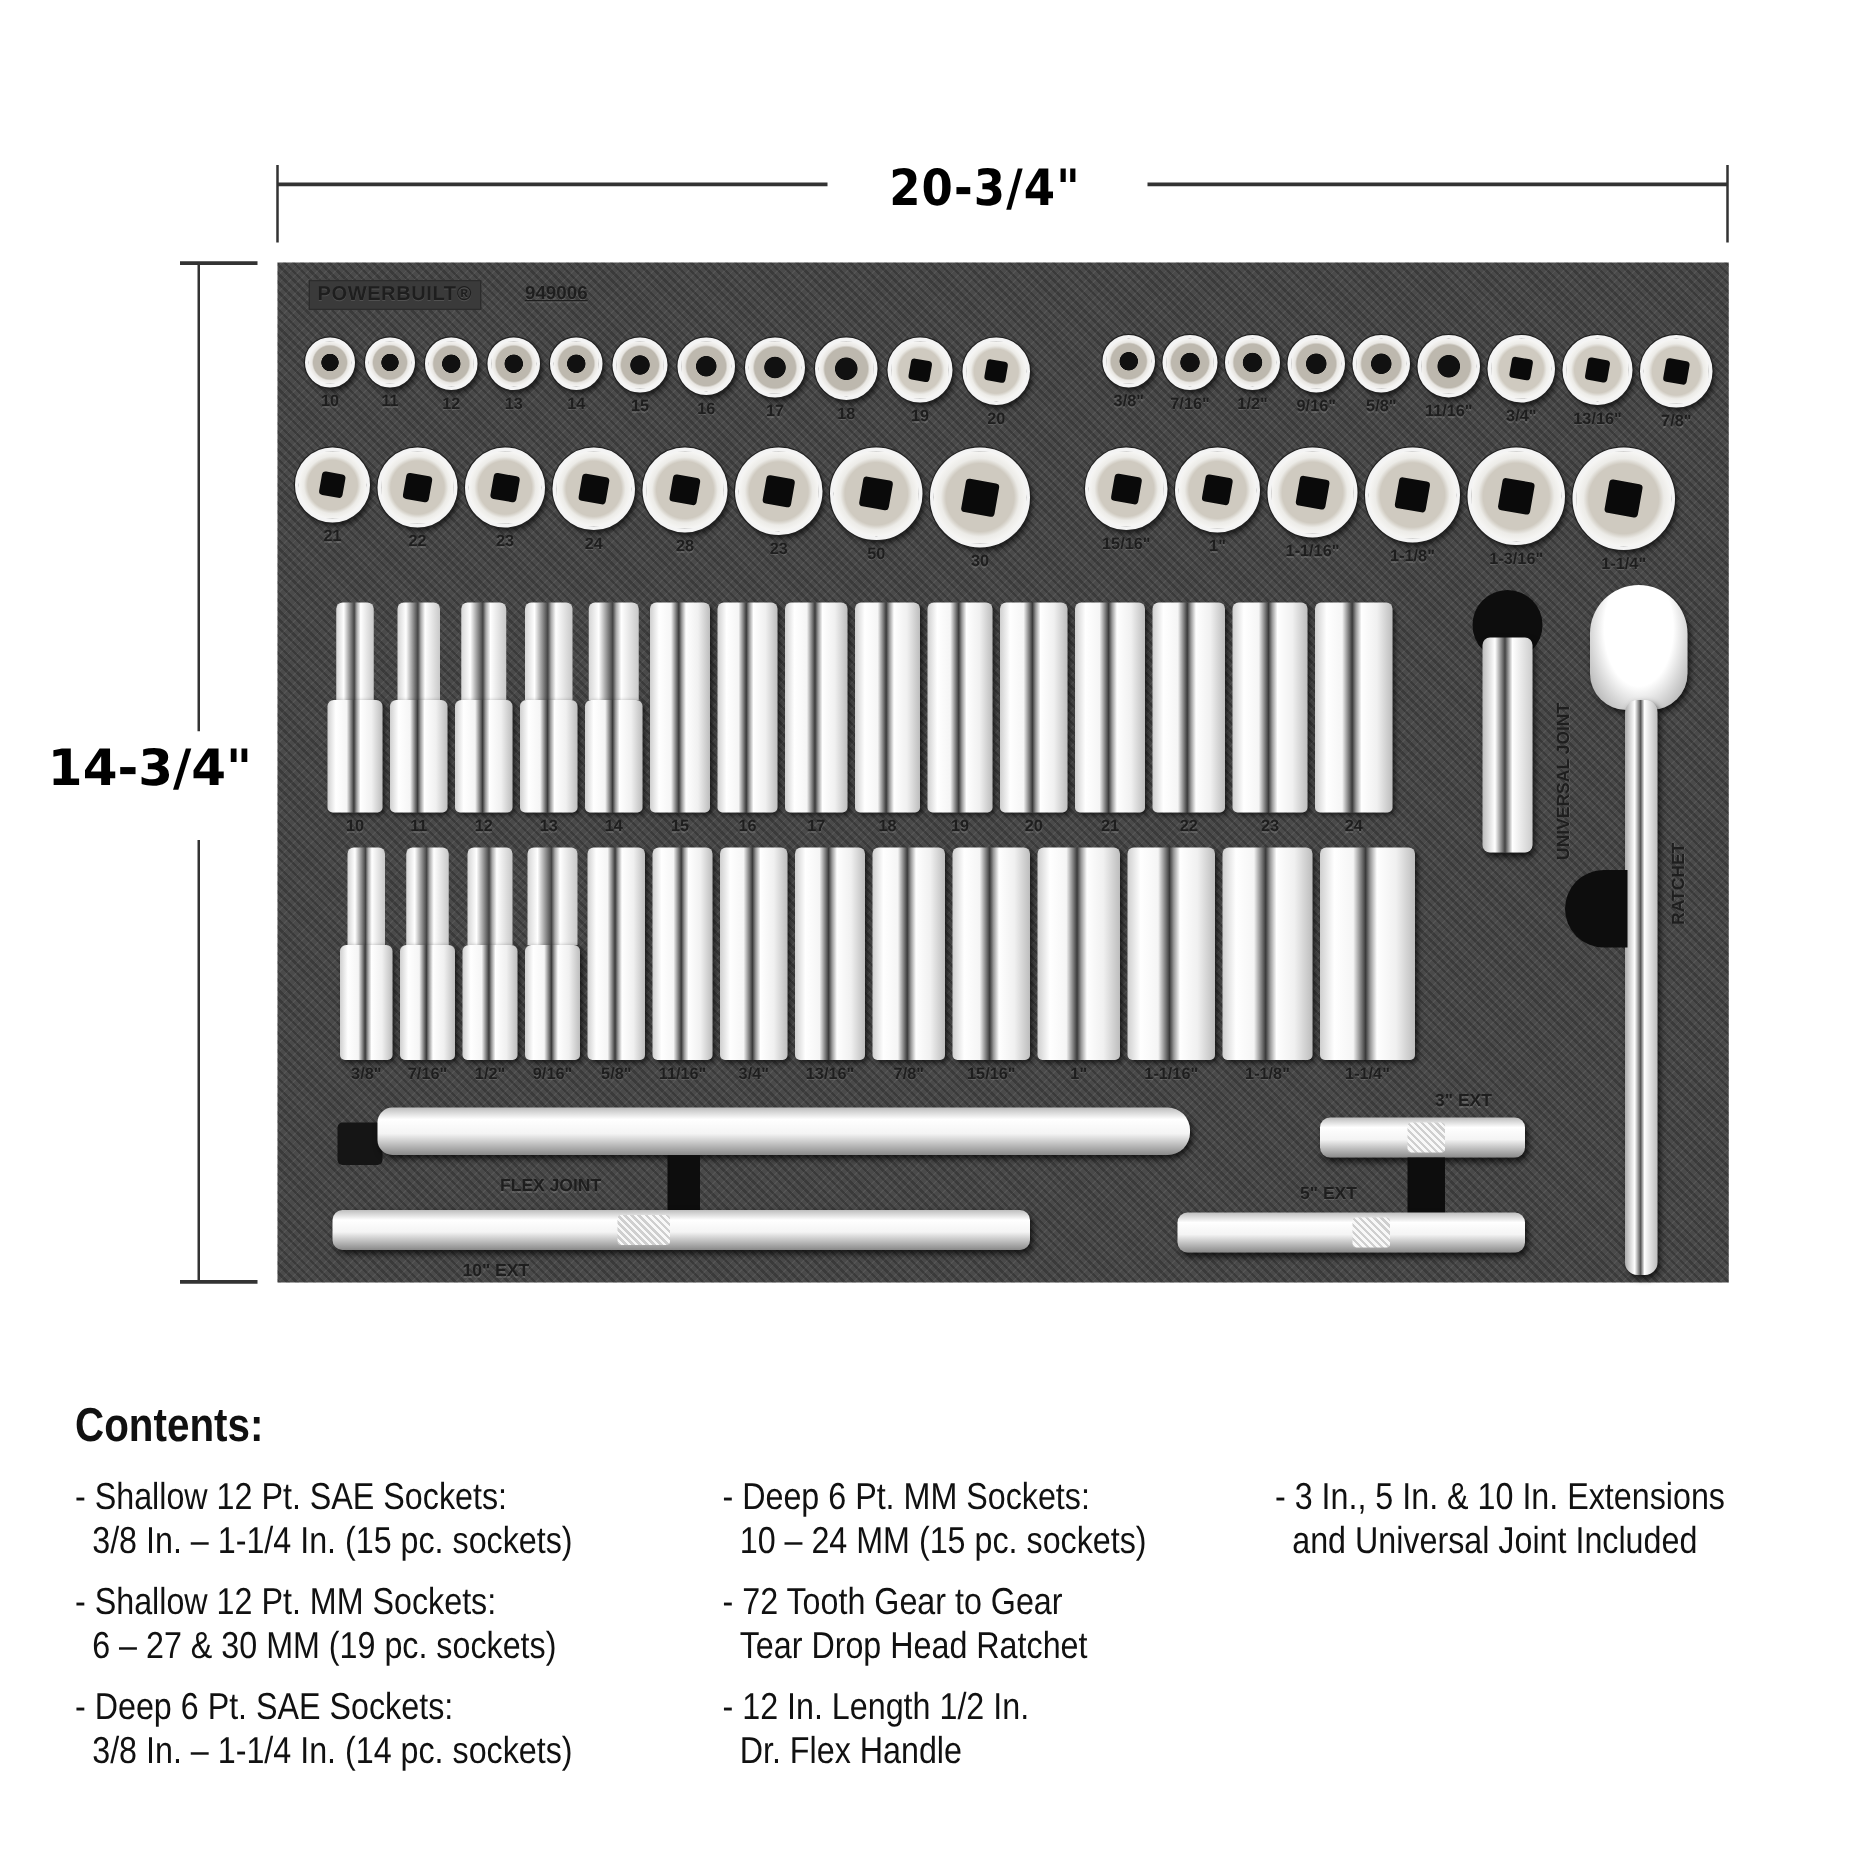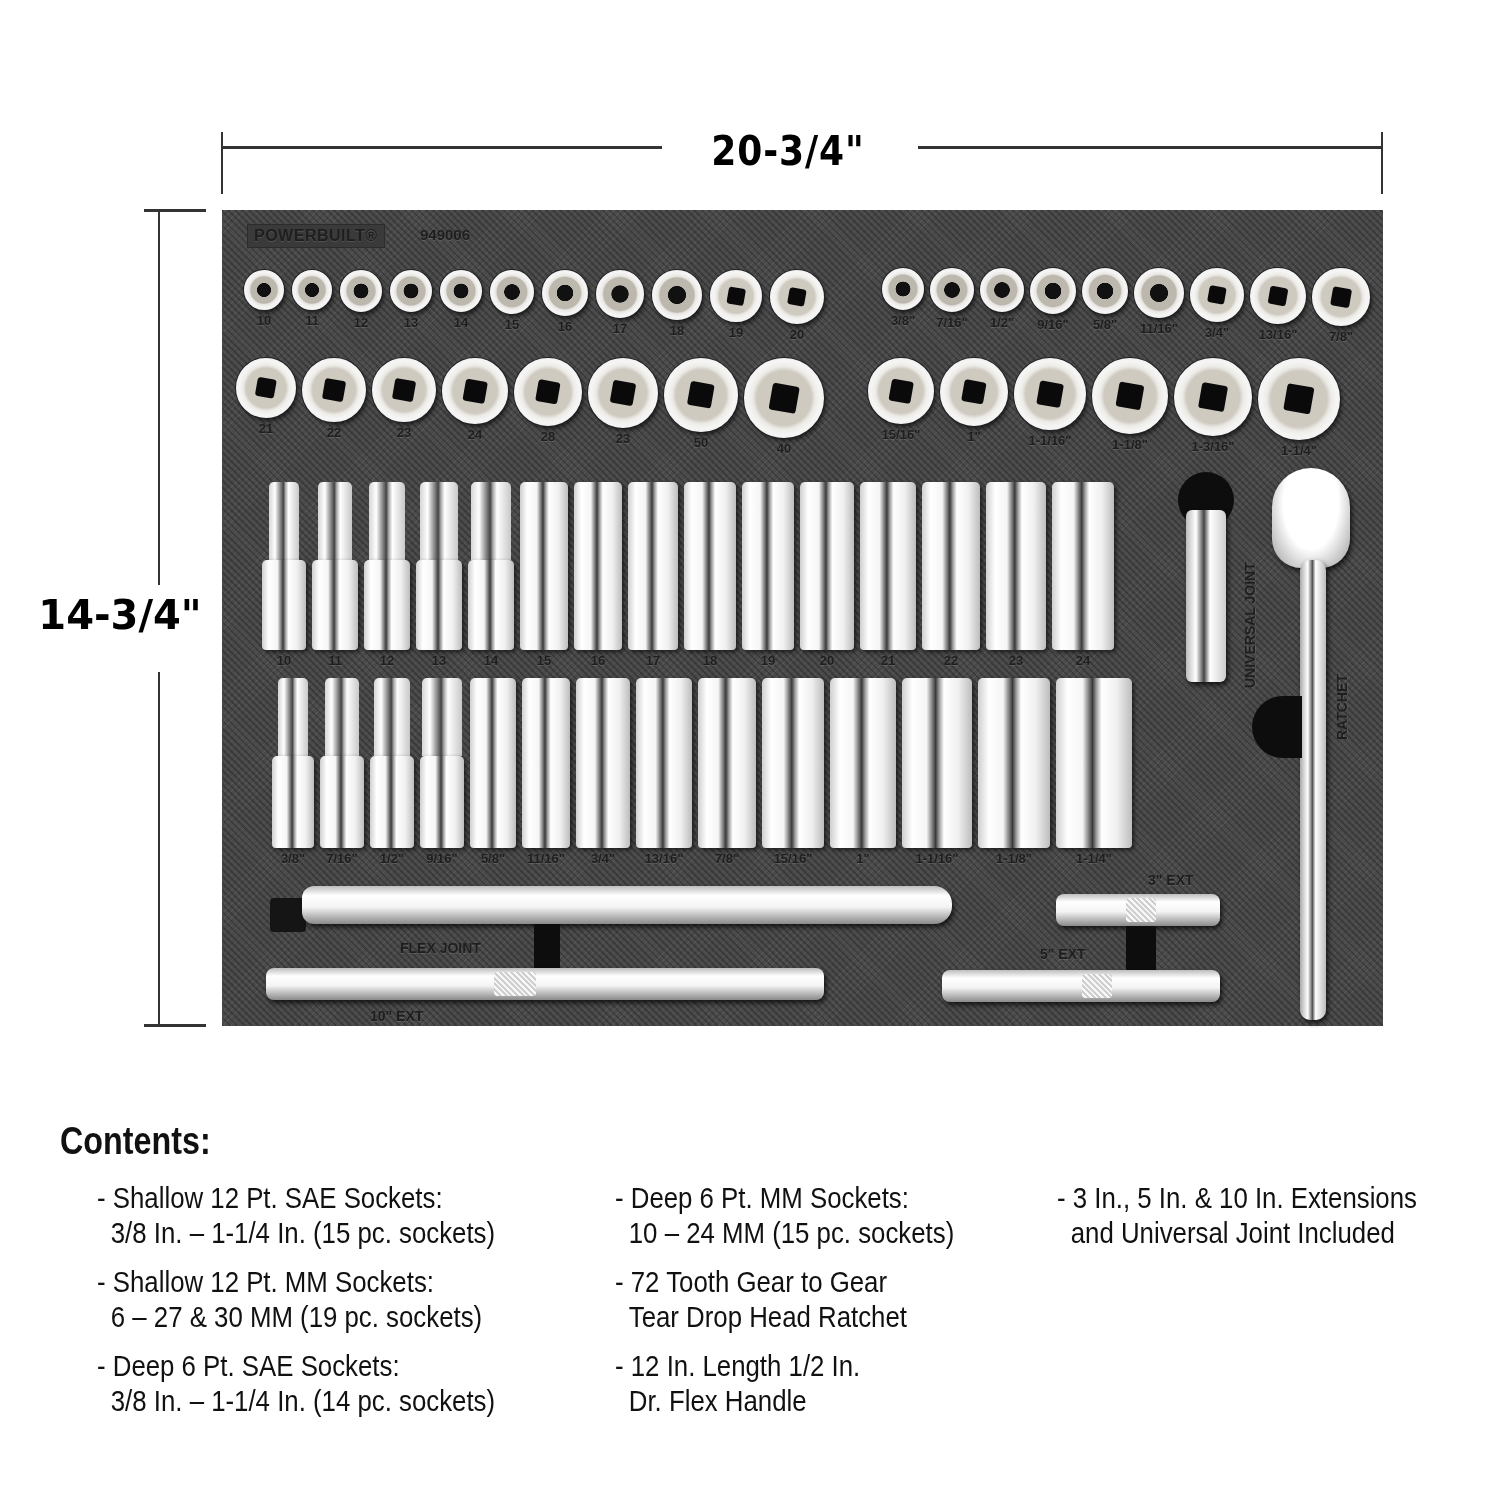--- a/index.html
+++ b/index.html
@@ -20,21 +20,21 @@
   
   .tray { position: absolute; left: 222px; top: 210px; width: 1161px; height: 816px;
     background-color: #4a4a4a;
     background-image:
       repeating-linear-gradient(45deg, rgba(0,0,0,0.22) 0 2px, transparent 2px 5px),
       repeating-linear-gradient(-45deg, rgba(255,255,255,0.06) 0 1px, transparent 1px 5px);
   }
   .brand { position: absolute; left: 25px; top: 14px; padding: 2px 6px; background: #3a3a3a;
     border: 1px solid #2c2c2c; color: #2a2a2a; font-weight: 900; font-size: 16px;
     text-shadow: 0 1px 0 #5a5a5a; letter-spacing: 0.5px; }
-  .model { position: absolute; left: 198px; top: 16px; color: #222; font-weight: 900; font-size: 15px; }
+  .model { position: absolute; left: 198px; top: 16px; color: #222; font-weight: 900; font-size: 15px; text-decoration: underline; }
 
   .engrave { color: #1e1e1e; font-weight: 900; font-family: "Liberation Sans", sans-serif;
     text-shadow: 0 1px 0 rgba(255,255,255,0.12); white-space: nowrap; }
 
   
   .row { position: absolute; display: flex; align-items: flex-start; }
   .sock { display: flex; flex-direction: column; align-items: center; }
   .sock .top { border-radius: 50%; border: 3px solid #f4f4f4;
     background: radial-gradient(circle, #111 0 28%, #bdb8ae 30% 55%, #e8e6e2 60%, #ffffff 80%);
     box-shadow: 0 0 0 1px #222, 2px 3px 4px rgba(0,0,0,0.6); position: relative; }
@@ -59,21 +59,21 @@
     box-shadow: 2px 3px 5px rgba(0,0,0,0.7); }
   .knurl { position: absolute; border-radius: 3px;
     background: repeating-linear-gradient(45deg, #cfcfcf 0 2px, #f8f8f8 2px 4px); }
   .cutout { position: absolute; background: #0d0d0d; }
   .label-abs { position: absolute; font-size: 14px; }
   .vert { position: absolute; font-size: 14px; transform-origin: left top; transform: rotate(-90deg); }
 
   
   .contents-title { position: absolute; left: 60px; top: 1120px; font-weight: 700; font-size: 38px;
     transform: scaleX(0.85); transform-origin: left; letter-spacing: 0; }
-  .col { position: absolute; top: 1180px; margin-left: 37px; }
+  .col { position: absolute; top: 1180px; }
   .item { margin-bottom: 14px; font-size: 30px; line-height: 35px; transform: scaleX(0.86); transform-origin: left; white-space: nowrap; }
   .item .l2 { padding-left: 16px; display: block; }
 </style>
 </head>
 <body>
 
 <div class="dim-h-tick" style="left:221px;"></div>
 <div class="dim-h-line" style="left:222px;width:440px;"></div>
 <div class="dim-h-label">20-3/4"</div>
 <div class="dim-h-line" style="left:918px;width:464px;"></div>
@@ -199,21 +199,21 @@
     <div class="sock">
         <div class="top sq" style="width:70px;height:70px"></div>
         <div class="lbl engrave">23</div>
       </div>
     <div class="sock">
         <div class="top sq" style="width:74px;height:74px"></div>
         <div class="lbl engrave">50</div>
       </div>
     <div class="sock">
         <div class="top sq" style="width:80px;height:80px"></div>
-        <div class="lbl engrave">40</div>
+        <div class="lbl engrave">30</div>
       </div>
   </div>
 
   <div class="row" style="left:646px;top:148px;gap:6px;">
     <div class="sock">
         <div class="top sq" style="width:66px;height:66px"></div>
         <div class="lbl engrave">15/16"</div>
       </div>
     <div class="sock">
         <div class="top sq" style="width:68px;height:68px"></div>

